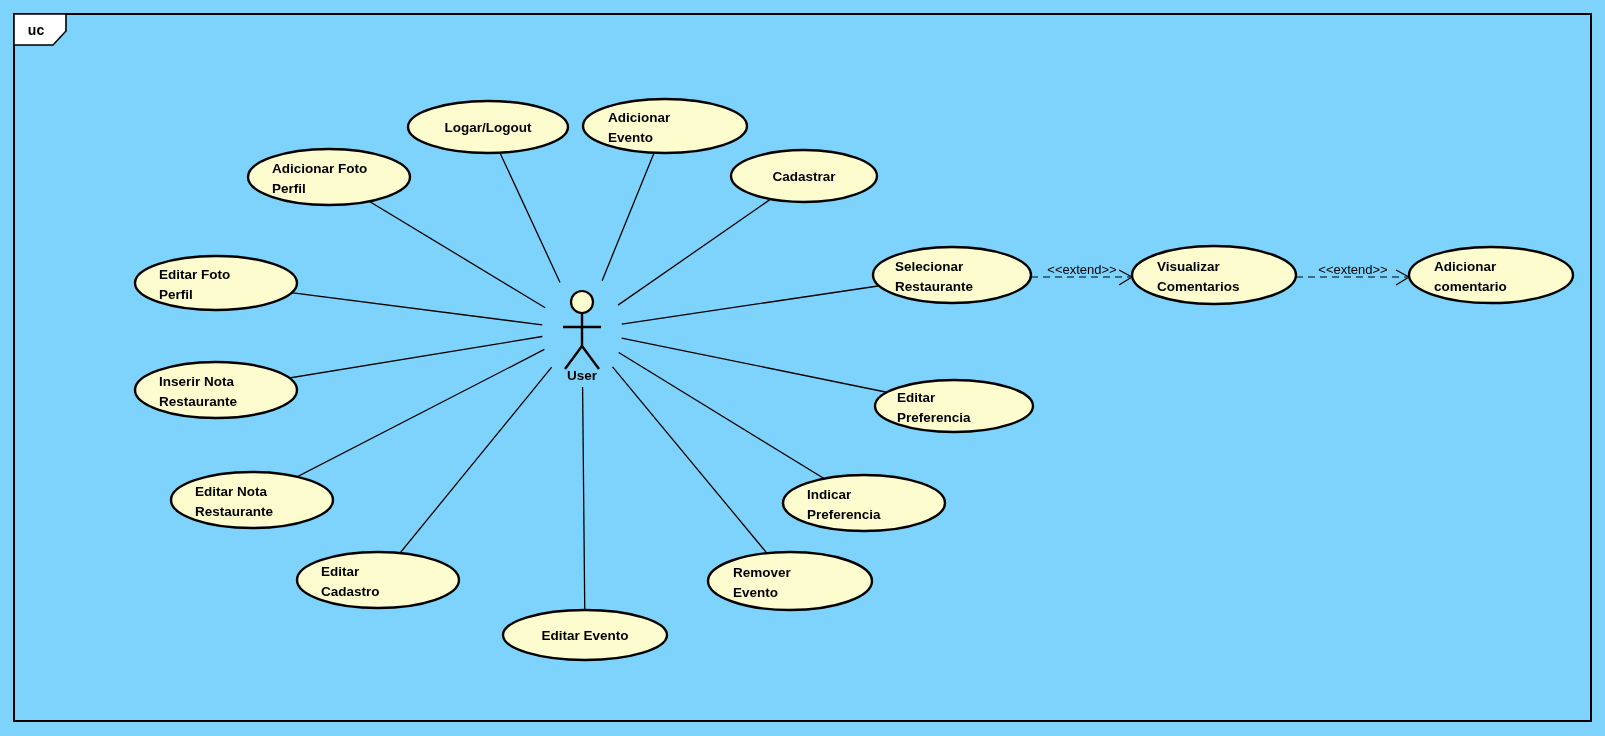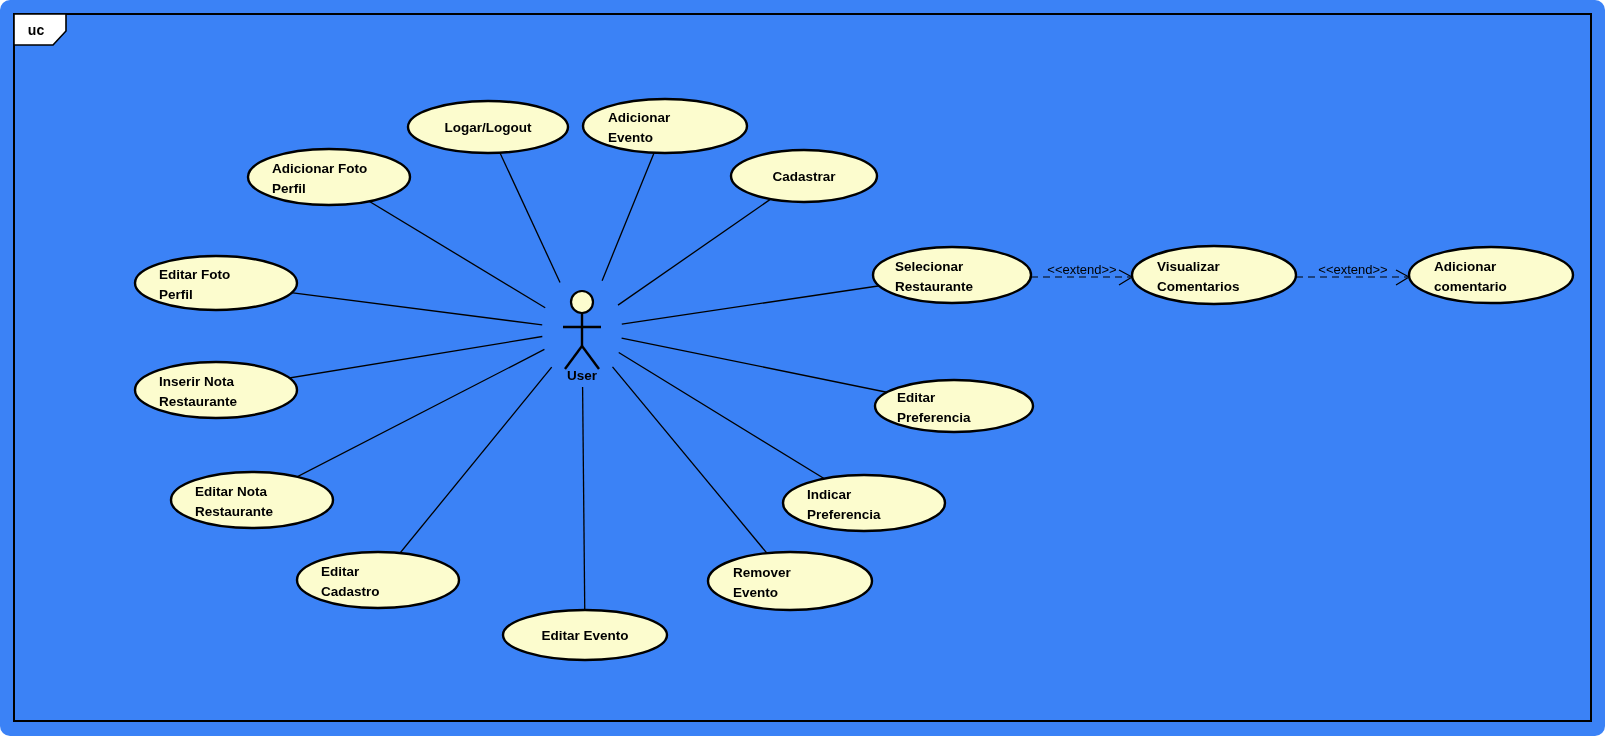--- a/index.html
+++ b/index.html
@@ -1,22 +1,21 @@
 <!DOCTYPE html>
 <html><head>
 <meta charset="utf-8">
 <style>
   html, body { margin: 0; padding: 0; background: #ffffff; }
   #stage {
     position: relative;
     width: 1605px;
     height: 736px;
-    background: #3b82f6;
+    background: #7dd3fc;
     font-family: "Liberation Sans", sans-serif;
-    border-radius: 10px;
   }
   svg text { user-select: none; }
   .uc-label   { font-family: "Liberation Sans", sans-serif; font-size: 13.5px; font-weight: bold; fill: #000000; }
   .extend-label { font-family: "Liberation Sans", sans-serif; font-size: 13px; font-weight: normal; fill: #000000; }
   .frame-label { font-family: "Liberation Sans", sans-serif; font-size: 14px; font-weight: bold; fill: #000000; }
   .actor-label { font-family: "Liberation Sans", sans-serif; font-size: 13.5px; font-weight: bold; fill: #000000; }
 </style>
 </head>
 <body>
 

